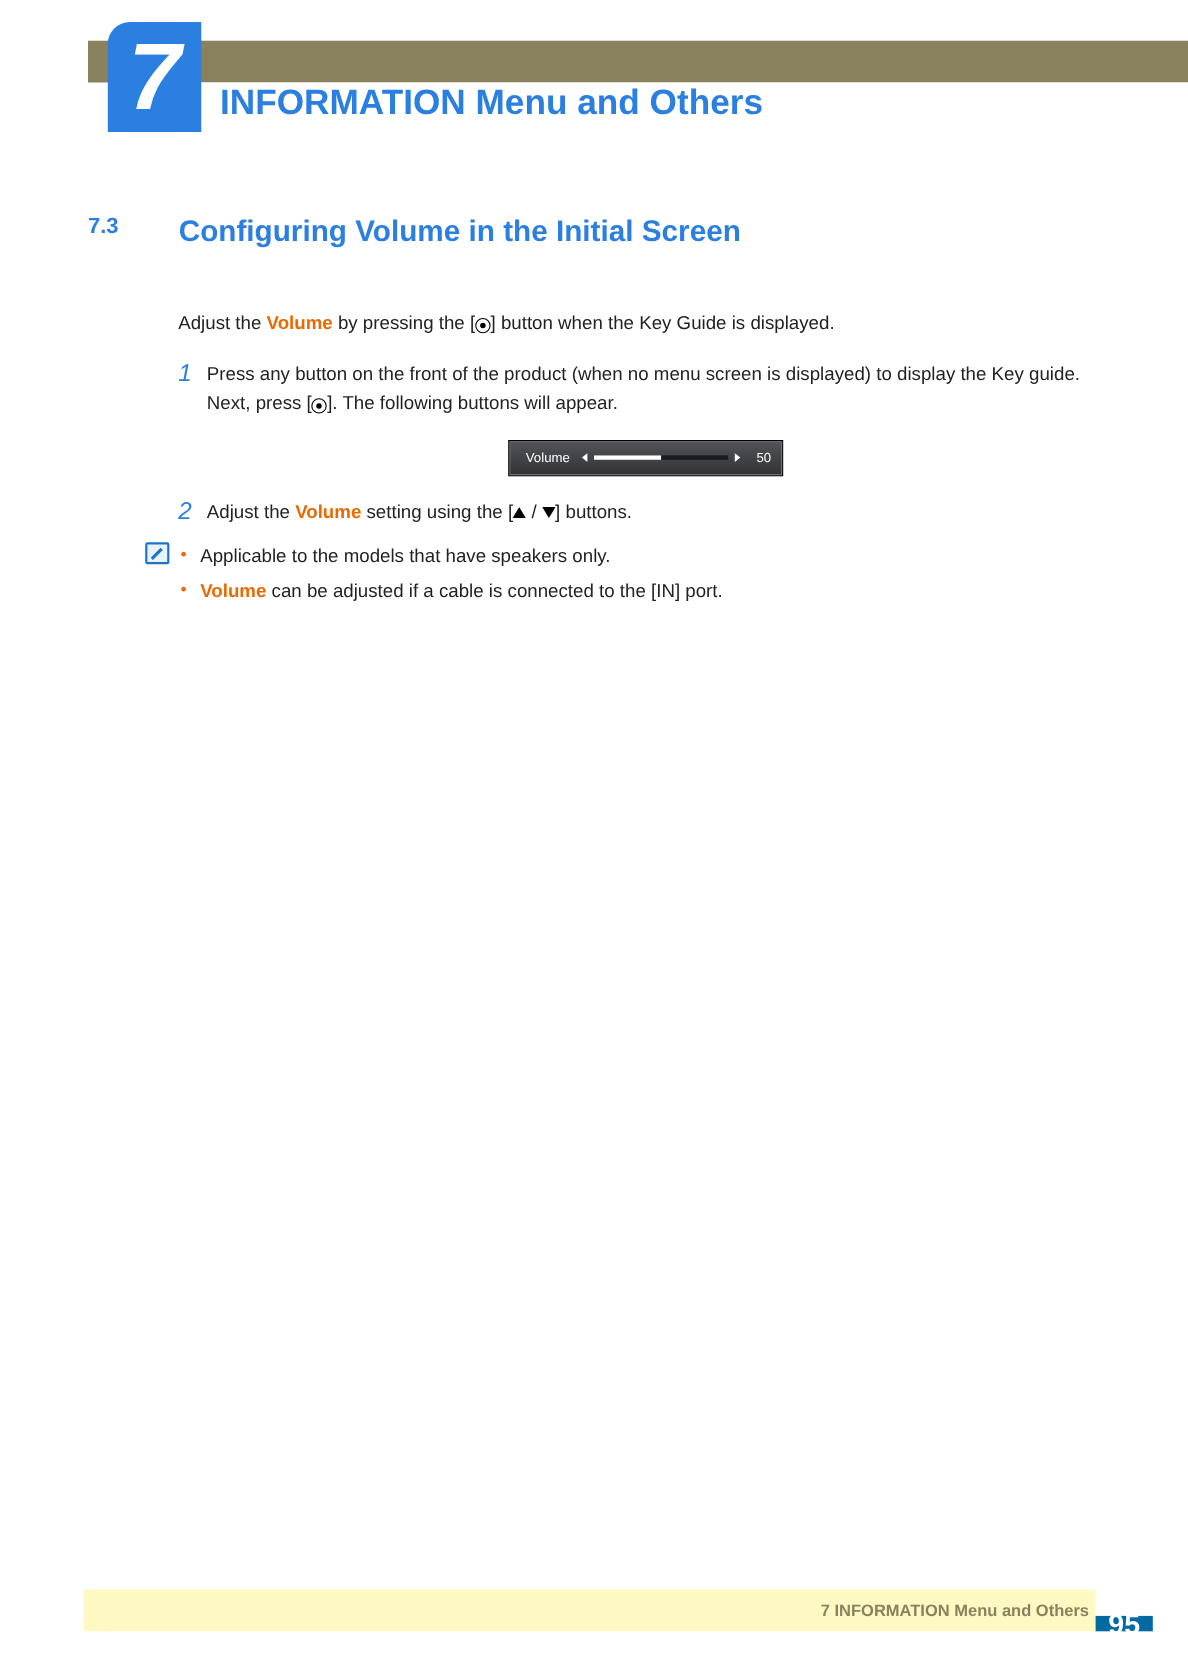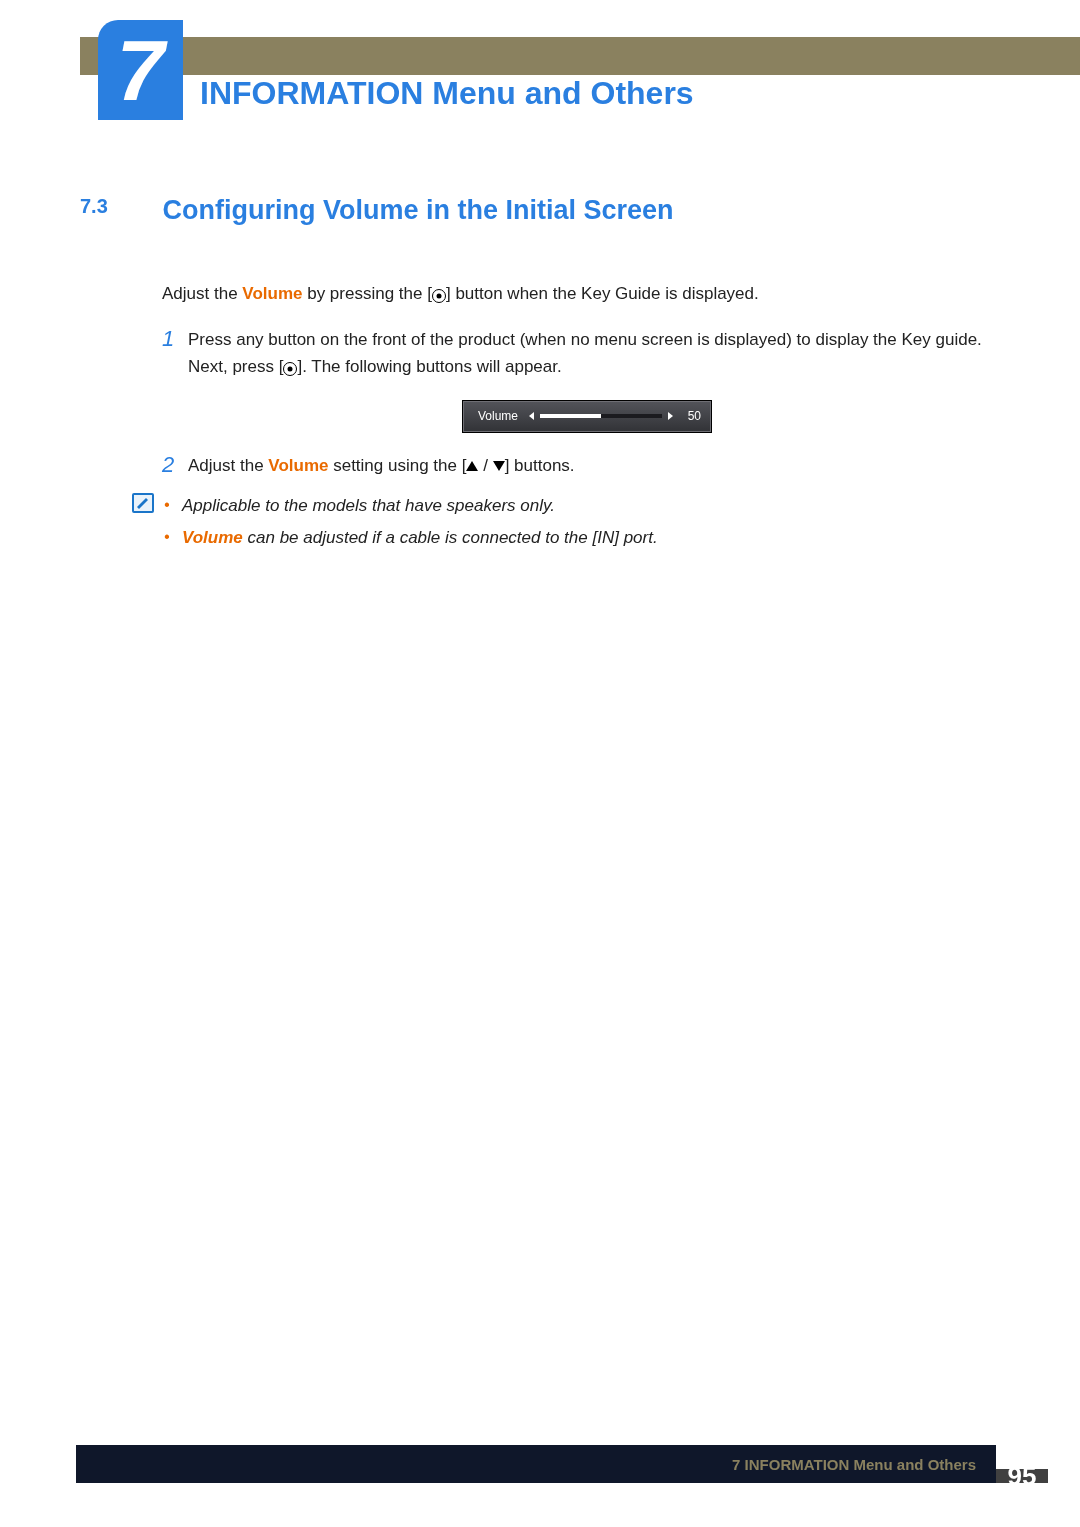--- a/index.html
+++ b/index.html
@@ -162,21 +162,20 @@
     position: relative;
   }
   .note-icon-box svg { position:absolute; top:1px; left:1px; }
   .note-list {
     flex: 1;
     padding-left: 20px;
   }
   .note-list .item {
     position: relative;
     margin-bottom: 6px;
-    font-style: italic;
   }
   .note-list .item::before {
     content: "•";
     position: absolute;
     left: -18px;
     top: 0;
     color: #e96a00;
     font-size: 16px;
   }
   .tri-up, .tri-down {
@@ -215,33 +214,33 @@
     position: absolute;
     bottom: 44px;
     left: 76px;
     right: 32px;
     height: 38px;
     display: flex;
     align-items: stretch;
   }
   .footer-strip {
     flex: 1;
-    background: #0f172a;
+    background: #fef9c3;
     display:flex;
     align-items:center;
     justify-content:flex-end;
-    padding-right: 20px;
+    padding-right: 6px;
     font-size: 15px;
     font-weight: bold;
     color: #8a815f;
     text-align: right;
   }
   .footer-page {
     flex: 0 0 52px;
-    background: #404040;
+    background: #0369a1;
     color:#fff;
     font-size: 26px;
     font-weight: bold;
     display:flex;
     align-items:center;
     justify-content:center;
     margin-top:24px;
   }
 </style>
 </head>

